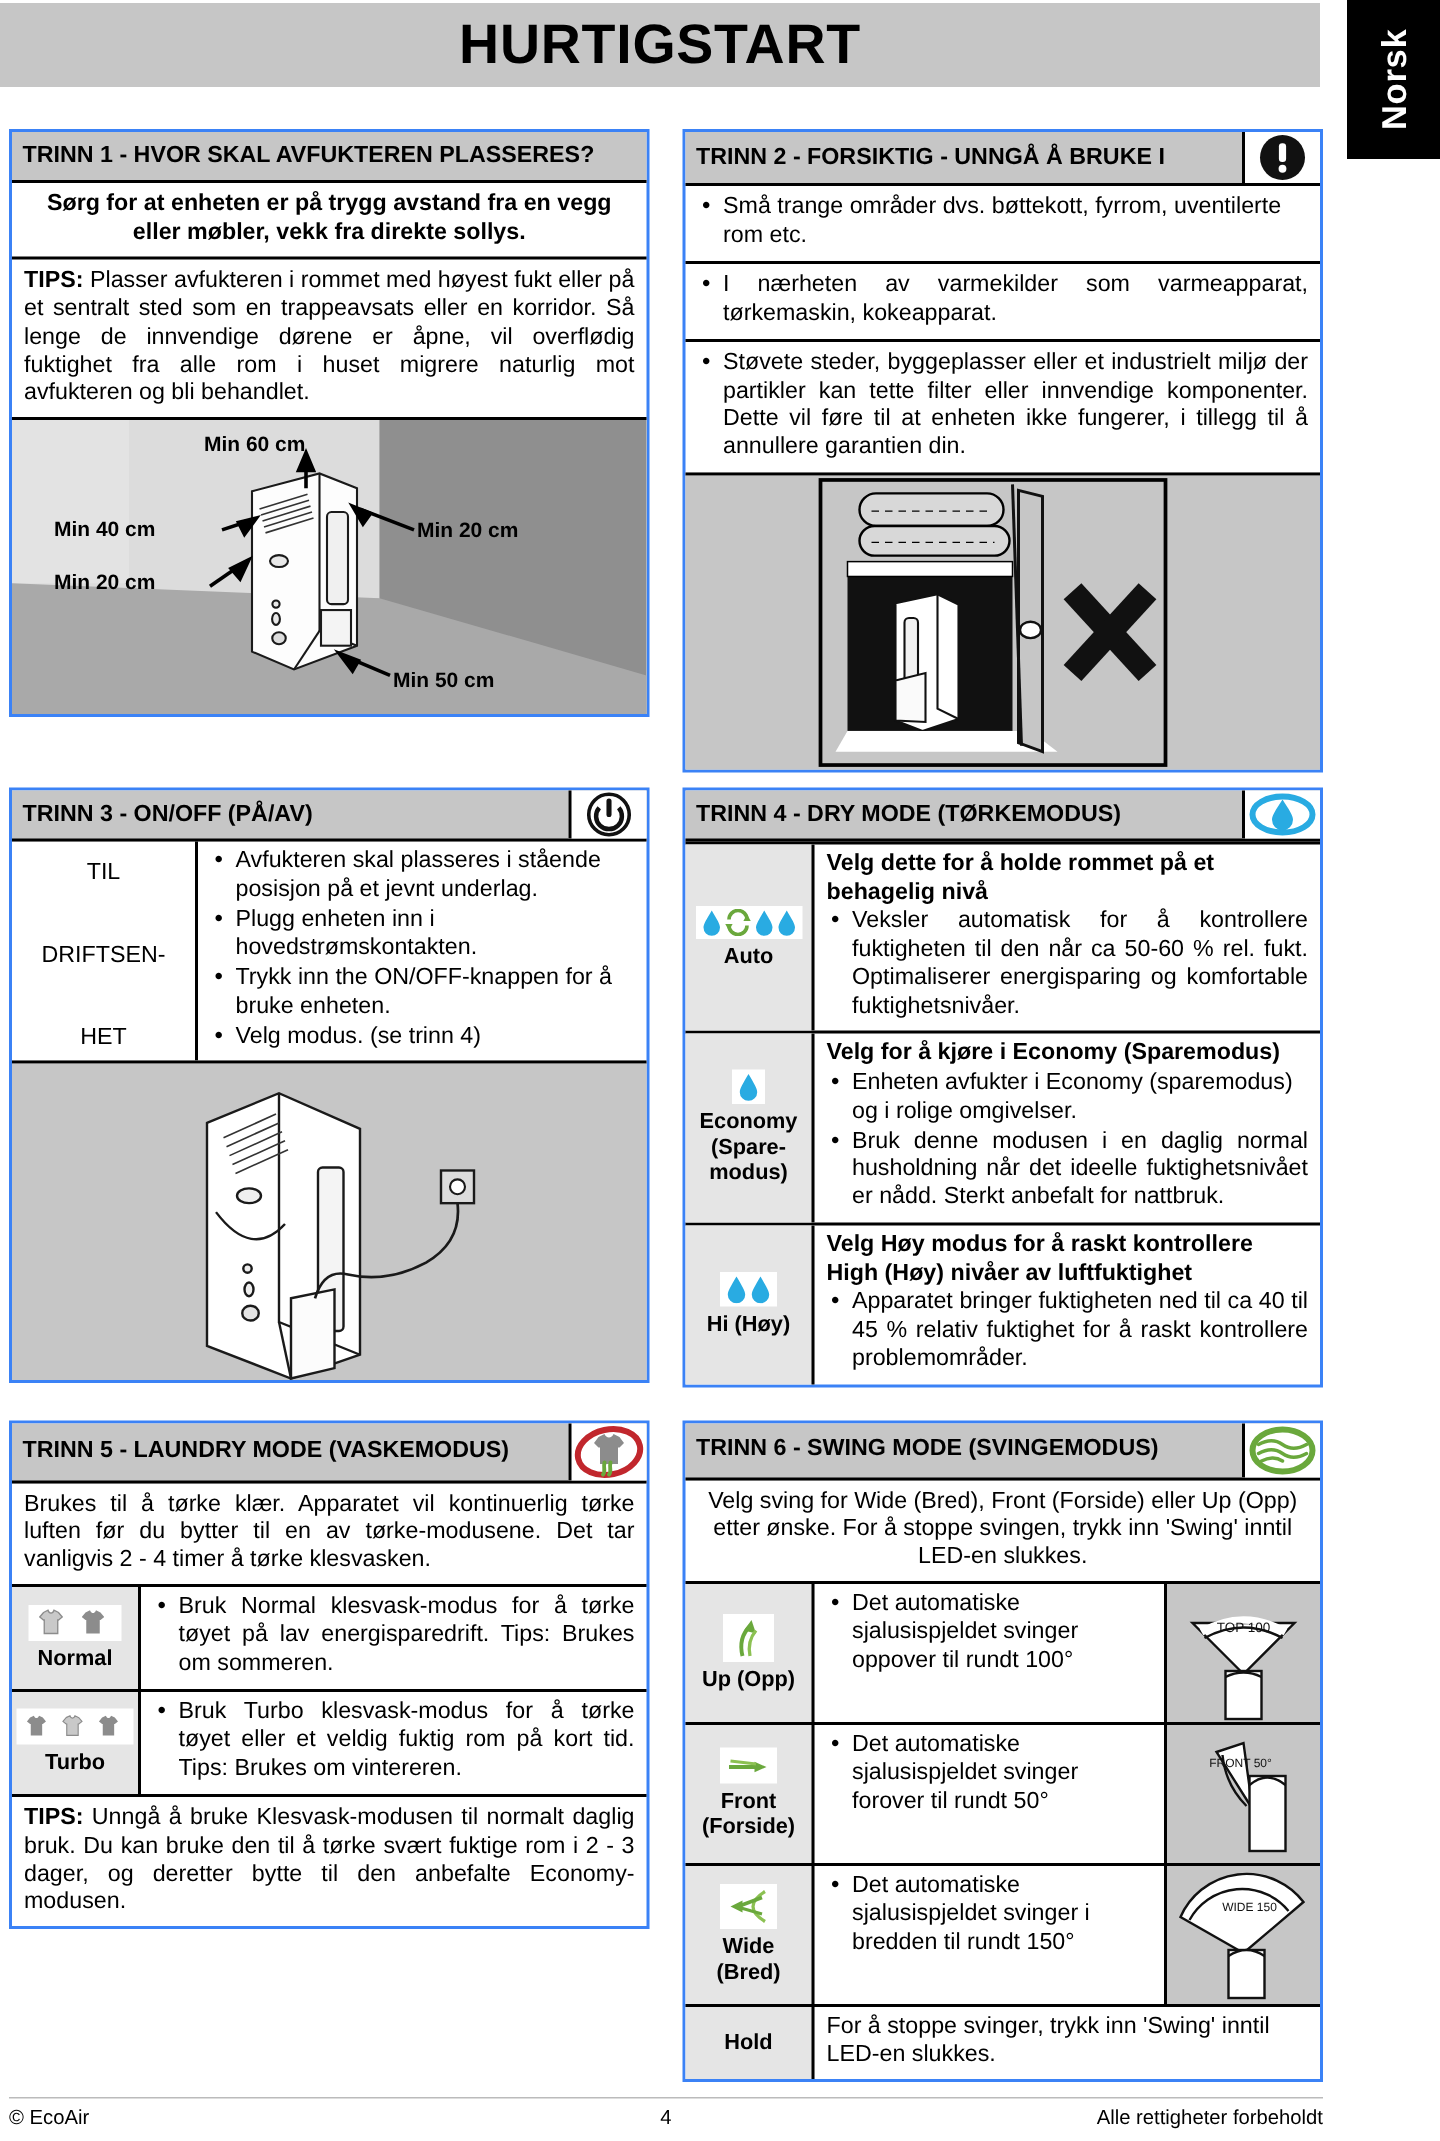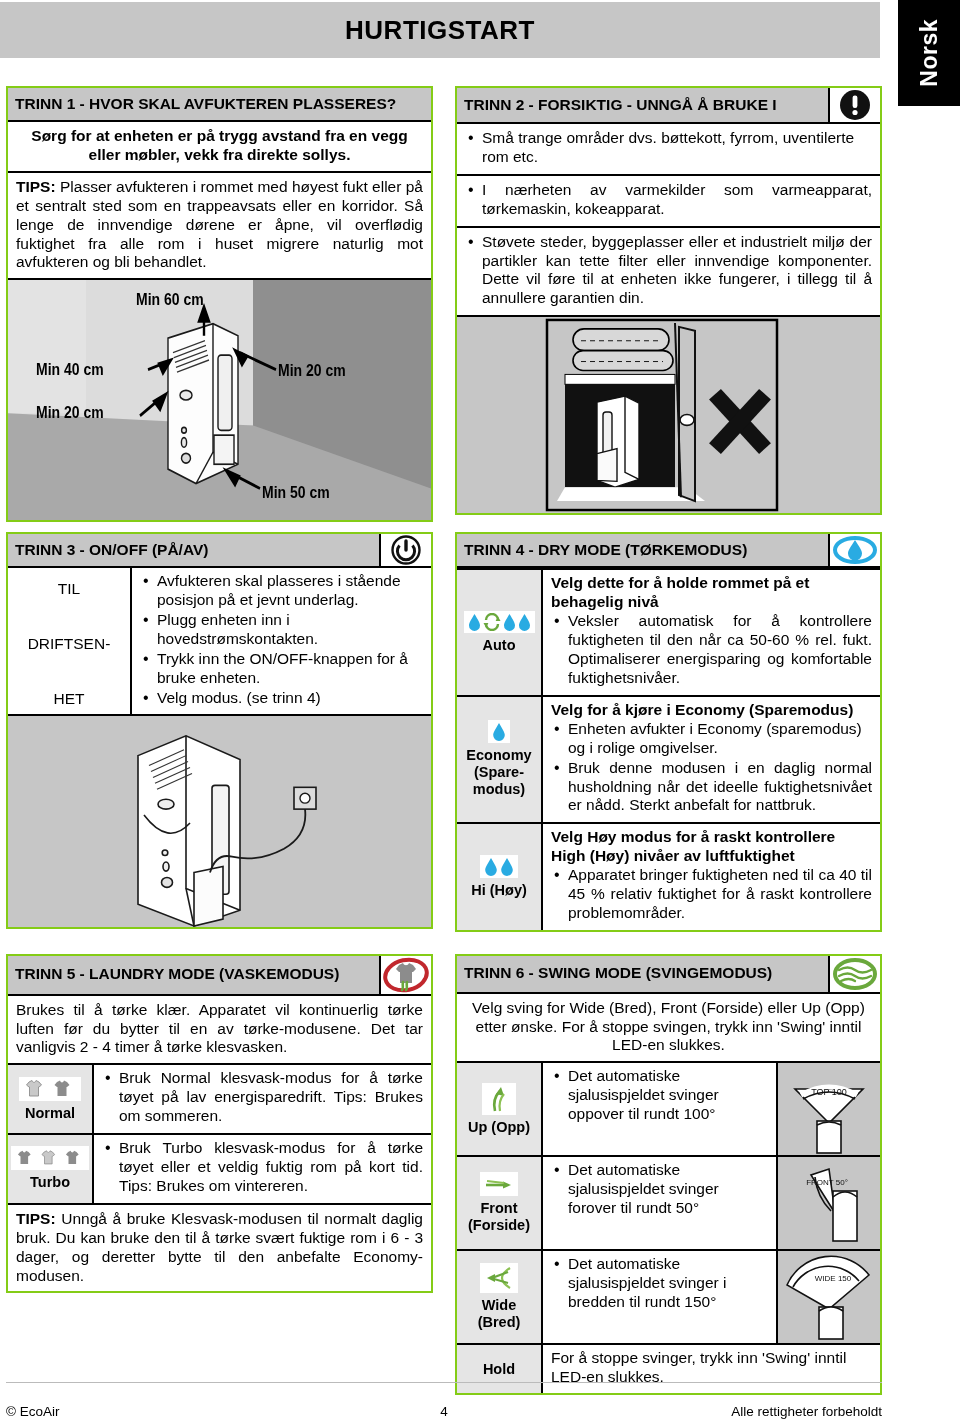--- a/index.html
+++ b/index.html
@@ -13,42 +13,42 @@
     overflow: hidden;
   }
 
   
   .header-bar {
     position:absolute; left:0; top:2px; width:880px; height:56px;
     background:#c6c6c6;
     display:flex; align-items:center; justify-content:center;
   }
   .header-title {
-    font-size:26px; font-weight:bold; letter-spacing:0.5px;
+    font-size:37px; font-weight:bold; letter-spacing:0.5px;
     font-family:"Liberation Sans", sans-serif;
   }
   .lang-tab {
     position:absolute; right:0; top:0; width:62px; height:106px;
     background:#000; color:#fff;
     display:flex; align-items:center; justify-content:center;
   }
   .lang-tab span {
     writing-mode: vertical-rl; transform: rotate(180deg);
     font-size:23px; font-weight:bold; letter-spacing:0.5px;
   }
 
   
   .page {
     position:absolute; left:6px; top:86px; width:876px;
   }
   .cols { display:flex; gap:22px; }
   .col { width:427px; }
 
   
-  .box { border:2px solid #84cc16; margin-bottom:9px; }
+  .box { border:2px solid #3b82f6; margin-bottom:9px; }
 
   .step-head {
     background:#c6c6c6; border-bottom:2px solid #000;
     display:flex; align-items:stretch; min-height:34px;
   }
   .step-head .t {
     flex:1; padding:4px 7px 5px 7px;
     font-size:15.5px; font-weight:bold; line-height:1.15;
     display:flex; align-items:center;
   }
@@ -99,21 +99,21 @@
   }
   .s3row .rc { flex:1; padding:4px 8px 5px 8px; font-size:15.5px; line-height:1.22; }
 
   
   .illo { border-top:2px solid #000; background:#c6c6c6; position:relative; }
   .illo svg { display:block; width:100%; height:100%; }
 
   
   .footer {
     position:absolute; left:6px; bottom:8px; width:876px;
-    border-top:1px solid #bbb; padding-top:21px;
+    border-top:1px solid #bbb; padding-top:5px;
     display:flex; font-size:13.5px;
   }
   .footer .l { width:33%; text-align:left; }
   .footer .c { width:34%; text-align:center; }
   .footer .r { width:33%; text-align:right; }
 
   
   .mhead { font-weight:bold; font-size:15.5px; line-height:1.18; margin-bottom:1px; }
 </style>
 </head>
@@ -132,21 +132,21 @@
 
     <div class="col">
       <div class="box">
         <div class="step-head">
           <div class="t">TRINN 1 - HVOR SKAL AVFUKTEREN PLASSERES?</div>
         </div>
         <div class="cell center bold">Sørg for at enheten er på trygg avstand fra en vegg eller møbler, vekk fra direkte sollys.</div>
         <div class="cell just rule">
           <b>TIPS:</b><span> Plasser avfukteren i rommet med høyest fukt eller på et sentralt sted som en trappeavsats eller en korridor. Så lenge de innvendige dørene er åpne, vil overflødig fuktighet fra alle rom i huset migrere naturlig mot avfukteren og bli behandlet.</span>
         </div>
-        <div class="illo" style="height:242px">
+        <div class="illo" style="height:198px">
           <svg viewBox="0 0 423 198" preserveAspectRatio="none">
             <rect x="0" y="0" width="423" height="198" fill="#c6c6c6"></rect>
 
             <rect x="0" y="0" width="245" height="120" fill="#dcdcdc"></rect>
             <rect x="0" y="0" width="78" height="110" fill="#e3e3e3"></rect>
 
             <polygon points="245,0 423,0 423,198 245,150" fill="#8f8f8f"></polygon>
 
             <polygon points="0,110 245,120 423,172 423,198 0,198" fill="#a9a9a9"></polygon>
 
@@ -455,21 +455,21 @@
             <span>Turbo</span>
           </div>
           <div class="body">
             <ul class="bl">
                 <li class="just">Bruk Turbo klesvask-modus for å tørke tøyet eller et veldig fuktig rom på kort tid. Tips: Brukes om vintereren.</li>
               </ul>
           </div>
         </div>
 
         <div class="cell just rule">
-          <b>TIPS:</b><span> Unngå å bruke Klesvask-modusen til normalt daglig bruk. Du kan bruke den til å tørke svært fuktige rom i 6 - 3 dager, og deretter bytte til den anbefalte Economy-modusen.</span>
+          <b>TIPS:</b><span> Unngå å bruke Klesvask-modusen til normalt daglig bruk. Du kan bruke den til å tørke svært fuktige rom i 2 - 3 dager, og deretter bytte til den anbefalte Economy-modusen.</span>
         </div>
       </div>
     </div>
 
     <div class="col">
       <div class="box">
         <div class="step-head">
           <div class="t">TRINN 6 - SWING MODE (SVINGEMODUS)</div>
           <div class="ic">
             <svg width="48" height="36" viewBox="0 0 48 36">

